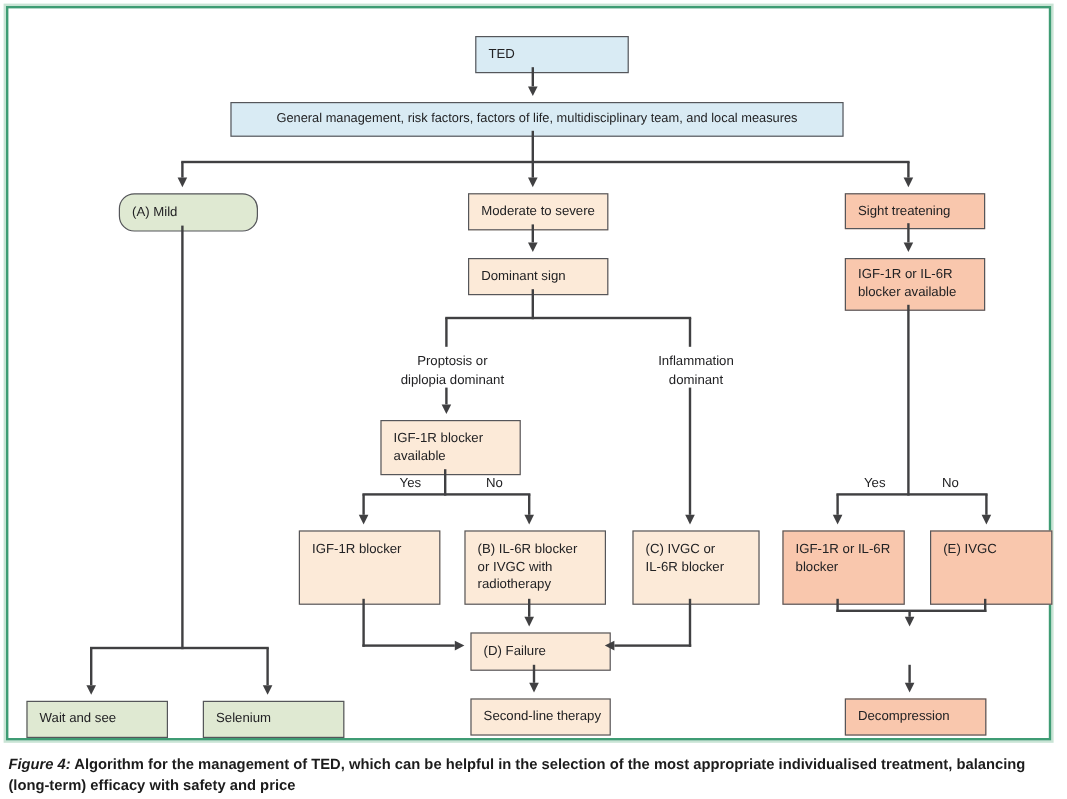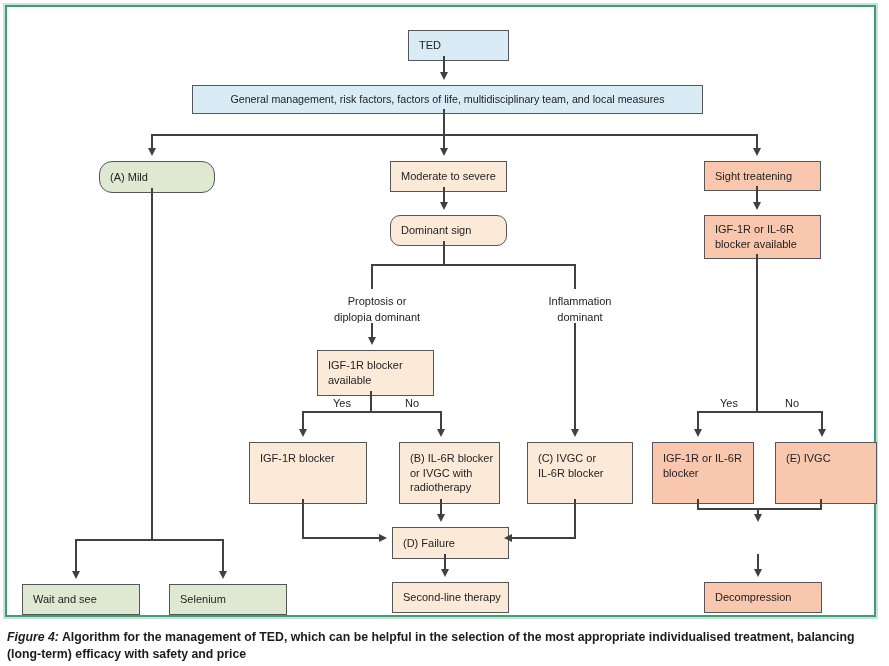--- a/index.html
+++ b/index.html
@@ -30,41 +30,41 @@
   #caption{position:absolute;left:7px;top:629px;width:864px;font-size:12.3px;
            font-weight:bold;line-height:16.5px;color:#1c1c1c;}
   #caption .fig-label{font-style:italic;margin-top:48px;}
 </style>
 </head>
 <body>
 
 <div id="page">
   <div id="panel">
 
-    <div class="node fill-blue" style="left:401px;top:23px;width:101px;height:31px;">TED</div>
+    <div class="node fill-blue" style="left:389px;top:23px;width:128px;height:31px;">TED</div>
 
     <div class="node fill-blue ctr" style="left:185px;top:78px;width:511px;height:29px;">General management, risk factors, factors of life, multidisciplinary team, and local measures</div>
 
     <div class="node fill-green" style="left:92px;top:154px;width:116px;height:32px;border-radius:13px;">(A) Mild</div>
 
     <div class="node fill-peach" style="left:383px;top:154px;width:117px;height:31px;">Moderate to severe</div>
 
     <div class="node fill-salmon" style="left:697px;top:154px;width:117px;height:30px;">Sight treatening</div>
 
-    <div class="node fill-peach" style="left:383px;top:208px;width:117px;height:31px;border-radius:10px;">Dominant sign</div>
+    <div class="node fill-peach" style="left:383px;top:208px;width:117px;height:31px;">Dominant sign</div>
 
     <div class="node fill-salmon" style="left:697px;top:208px;width:117px;height:44px;">IGF-1R or IL-6R
 blocker available</div>
 
     <div class="node fill-peach" style="left:310px;top:343px;width:117px;height:46px;">IGF-1R blocker
 available</div>
 
     <div class="node fill-peach tall" style="left:242px;top:435px;width:118px;height:62px;">IGF-1R blocker</div>
 
-    <div class="node fill-peach tall" style="left:380px;top:435px;width:101px;height:62px;margin-left:12px;">(B) IL-6R blocker
+    <div class="node fill-peach tall" style="left:380px;top:435px;width:118px;height:62px;">(B) IL-6R blocker
 or IVGC with
 radiotherapy</div>
 
     <div class="node fill-peach tall" style="left:520px;top:435px;width:106px;height:62px;">(C) IVGC or
 IL-6R blocker</div>
 
     <div class="node fill-salmon tall" style="left:645px;top:435px;width:102px;height:62px;">IGF-1R or IL-6R
 blocker</div>
 
     <div class="node fill-salmon tall" style="left:768px;top:435px;width:102px;height:62px;">(E) IVGC</div>

